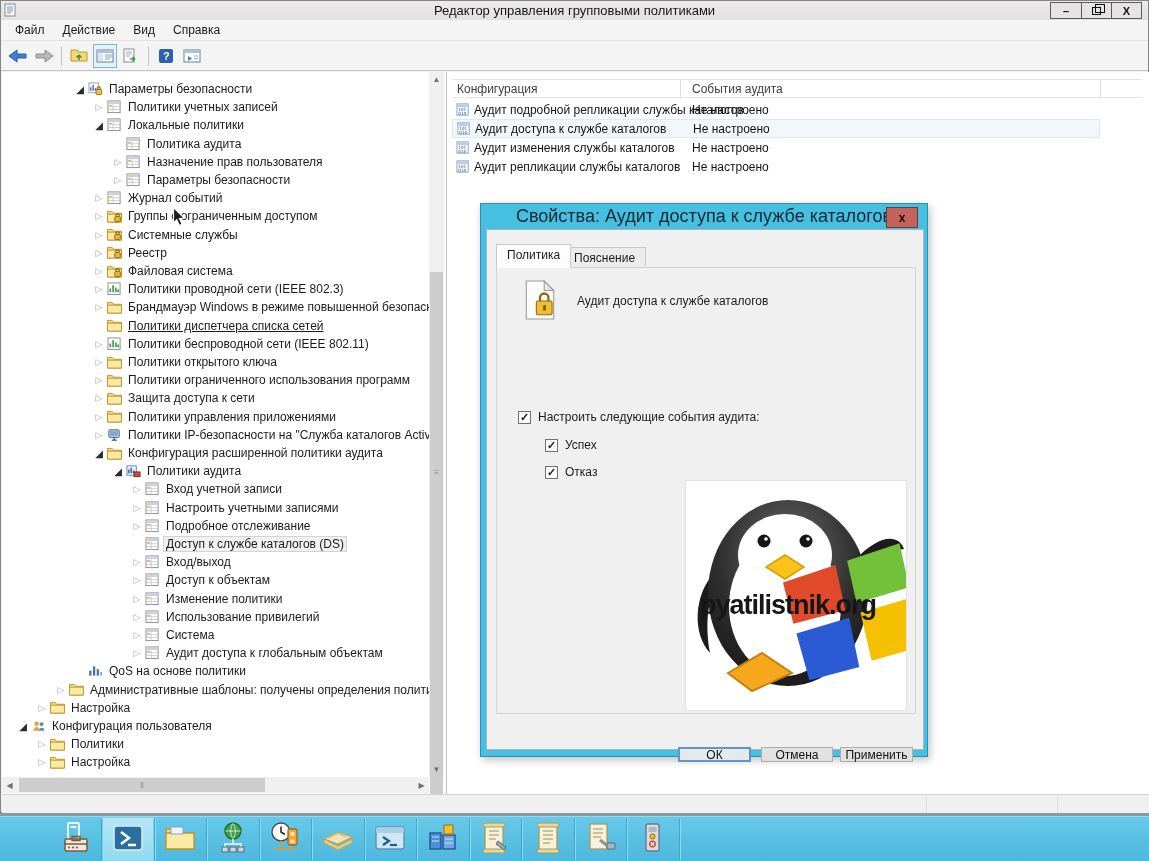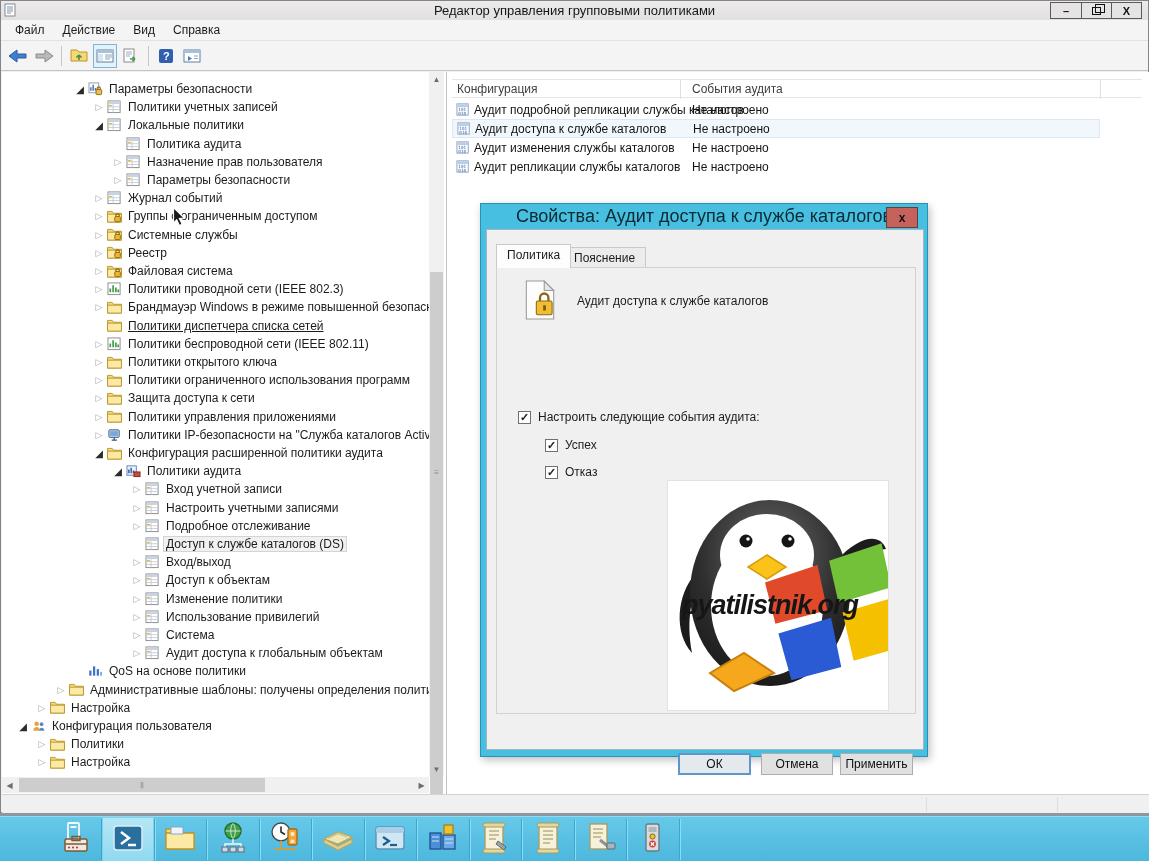--- a/index.html
+++ b/index.html
@@ -65,22 +65,22 @@
   #dlg-close { position:absolute; right:9px; top:3px; width:32px; height:21px; background:#c4625b; border:1px solid #57433f; color:#111; font-weight:bold; font-size:12px; display:flex; align-items:center; justify-content:center; }
   #dlg-body { position:absolute; left:5px; top:25px; width:438px; height:521px; background:#f0f0f0; border:1px solid #9fb8c0; }
   .tab { position:absolute; height:22px; padding:3px 10px 0; border:1px solid #c9c9c9; border-bottom:none; color:#1b1b1b; }
   .tab.active { background:#fdfdfd; top:14px; height:24px; z-index:3; }
   .tab.inactive { background:#ececec; top:17px; z-index:1; }
   #dlg-panel { position:absolute; left:9px; top:37px; width:420px; height:447px; background:#f0f0f0; border:1px solid #d2d2d2; z-index:2; }
   #policy-icon { position:absolute; left:27px; top:12px; }
   #policy-name { position:absolute; left:80px; top:26px; color:#1b1b1b; }
   .cbrow { position:absolute; display:flex; align-items:center; gap:7px; }
   .cbox { width:13px; height:13px; background:#fff; border:1px solid #707070; display:flex; align-items:center; justify-content:center; font-size:11px; font-weight:bold; color:#222; line-height:11px; }
-  #dlg-image { position:absolute; left:170px; top:212px; width:222px; height:231px; background:#fff; border:1px solid #e2e2e2; overflow:hidden;font-style:italic; }
-  .dlg-btn { position:absolute; top:517px; height:22px; background:#e1e1e1; border:1px solid #adadad; display:flex; align-items:center; justify-content:center; font-size:12px; color:#111;margin-top:6px; }
+  #dlg-image { position:absolute; left:188px; top:212px; width:222px; height:231px; background:#fff; border:1px solid #e2e2e2; overflow:hidden; }
+  .dlg-btn { position:absolute; top:517px; height:15px; background:#e1e1e1; border:1px solid #adadad; display:flex; align-items:center; justify-content:center; font-size:12px; color:#111; }
   .dlg-btn.default { border:2px solid #5d96c8; background:#e4e9ee; }
 
   
   #deskedge { position:absolute; left:0; top:813px; width:1149px; height:3px; background:#8f979c; }
   #taskbar { position:absolute; left:0; top:816px; width:1149px; height:45px; background:linear-gradient(#66c9e9,#4db7dd); border-top:1px solid #8edcf4; }
   .tb-slot { position:absolute; top:1px; height:43px; width:50px; display:flex; align-items:center; justify-content:center; }
   .tb-slot.active { background:linear-gradient(#b5e7f6,#8fd9f0); outline:1px solid #7fd0ea; }
   .tb-slot-sep { position:absolute; top:2px; width:1px; height:41px; background:#39a8cf; box-shadow:1px 0 0 #8edcf4; }
 
   #cursor { position:absolute; left:172px; top:206px; z-index:40; }

